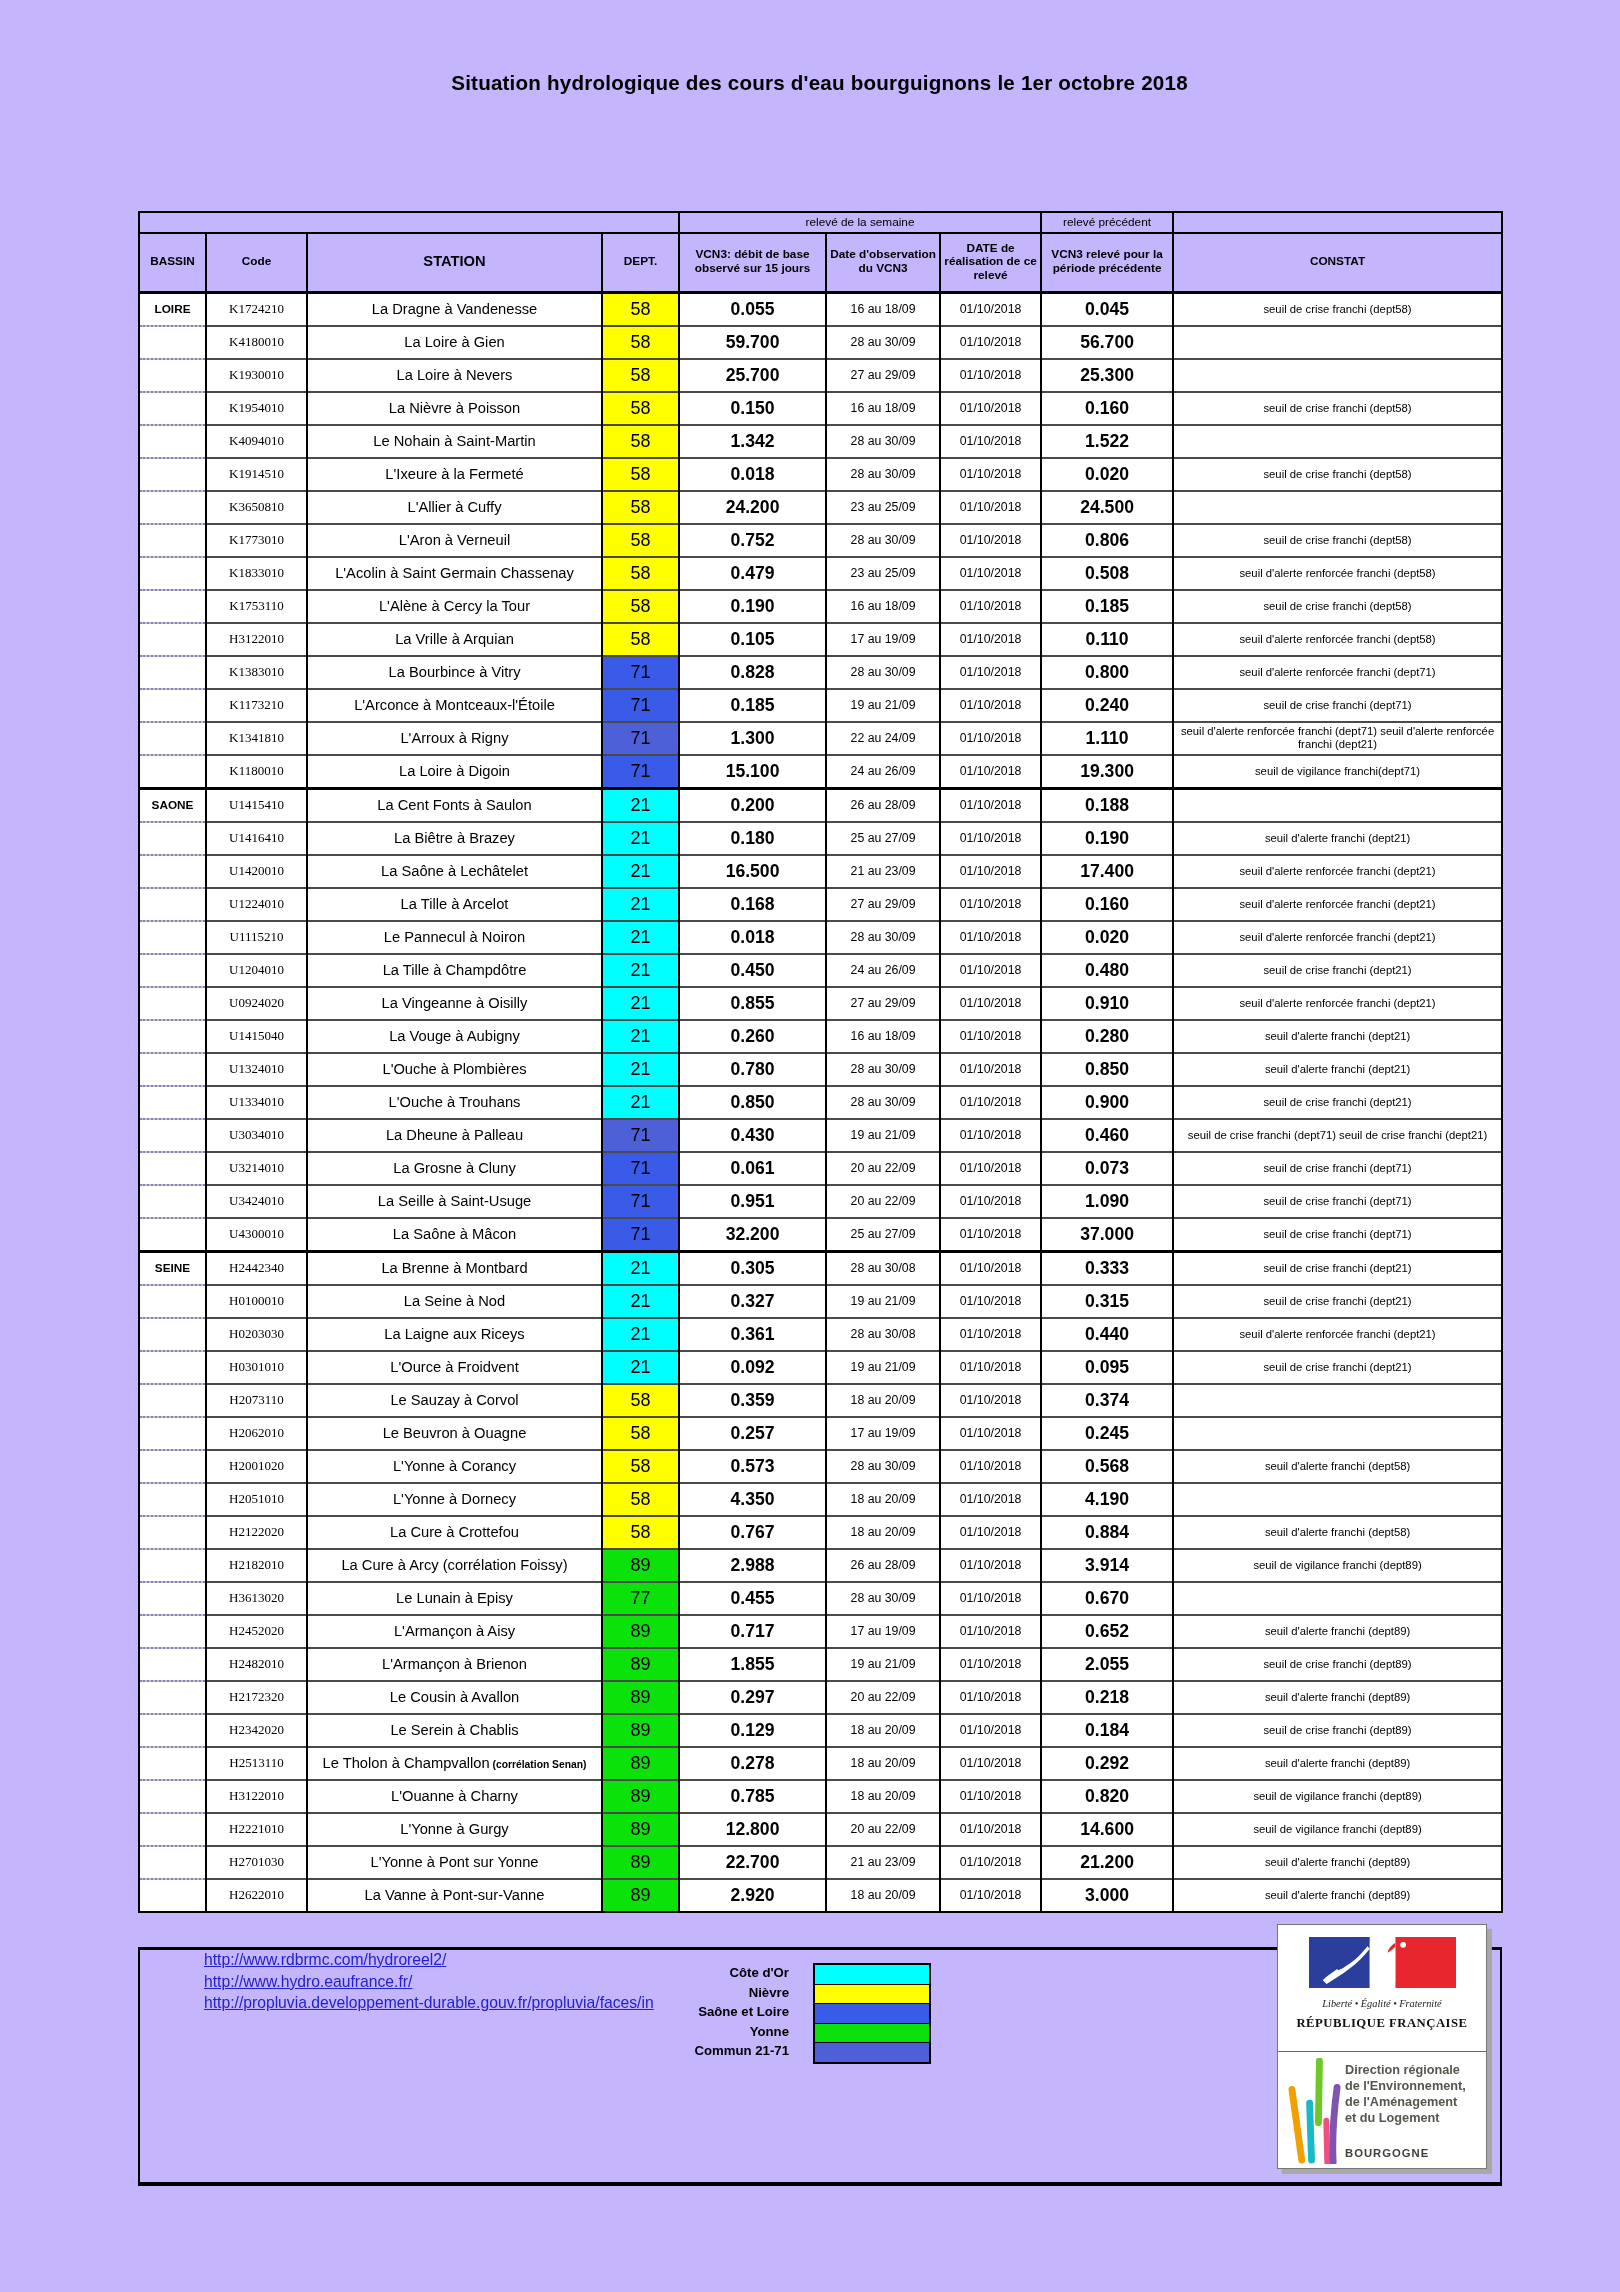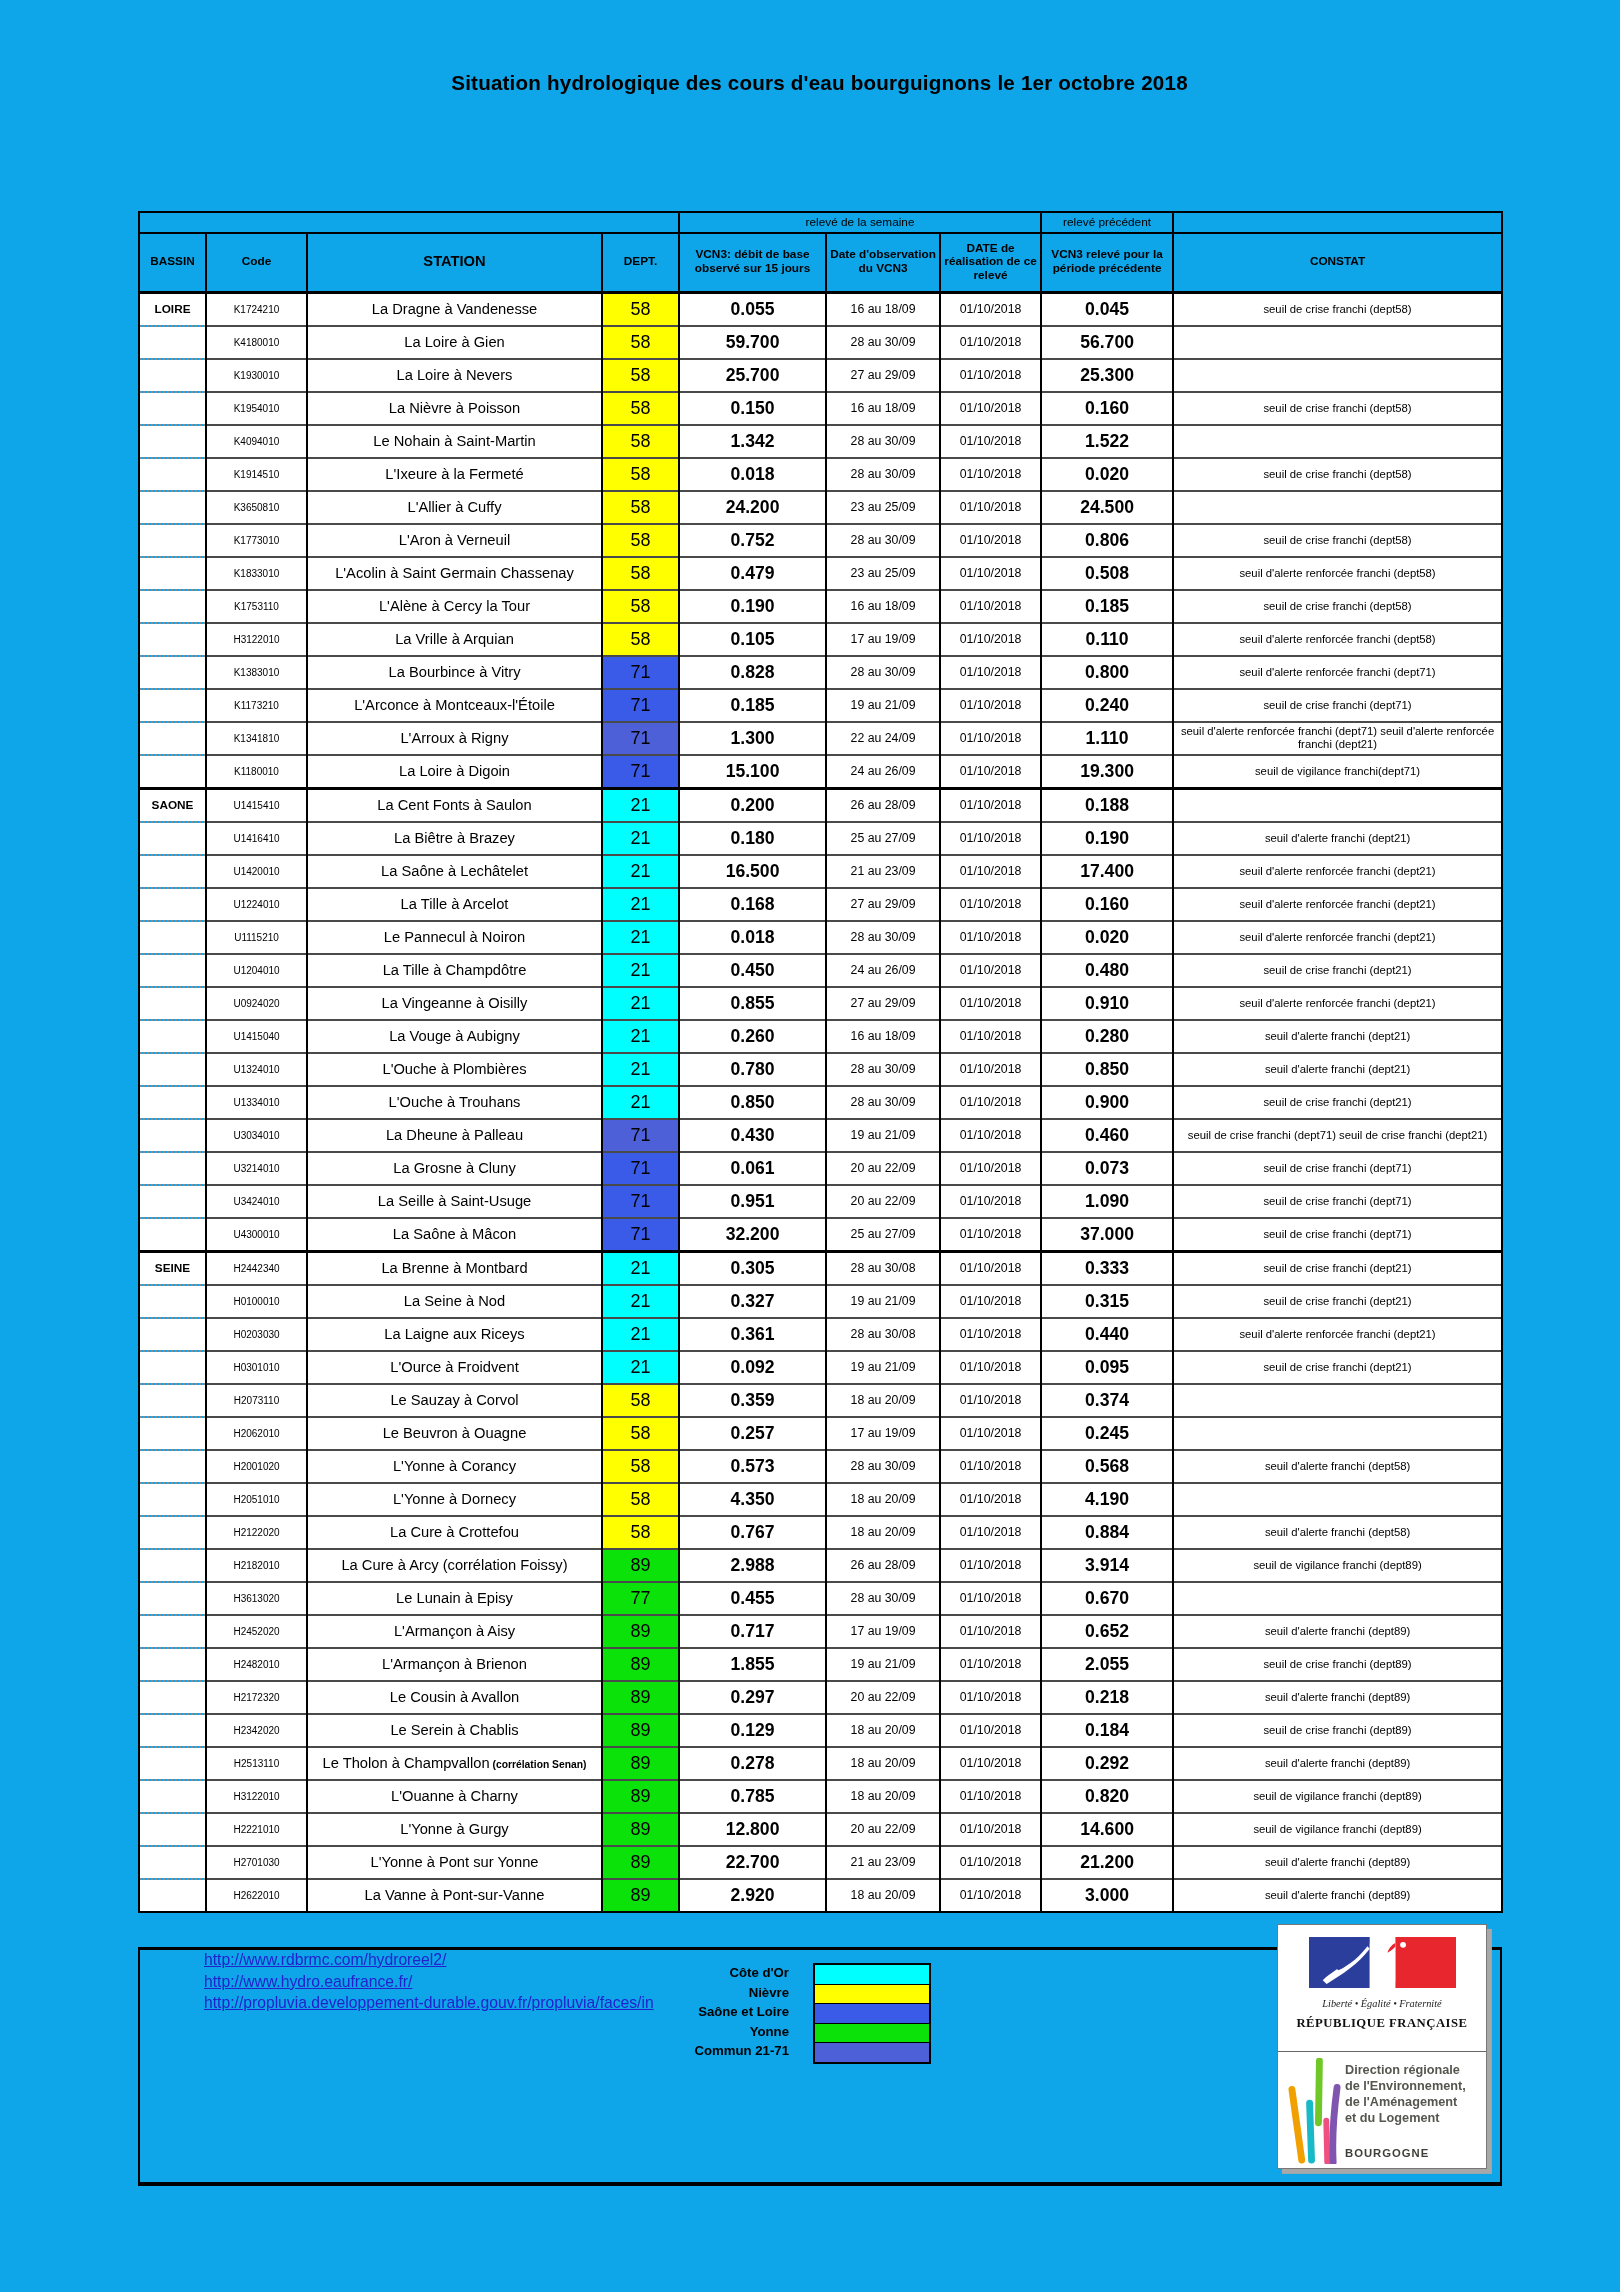--- a/index.html
+++ b/index.html
@@ -1,16 +1,16 @@
 <!DOCTYPE html>
 <html><head>
 <meta charset="utf-8">
 <style>
   html,body { margin:0; padding:0; background:#ffffff; }
-  .page { position:relative; width:1620px; height:2293px; background:#0ea5e9;
+  .page { position:relative; width:1620px; height:2293px; background:#c4b5fd;
           font-family:"Liberation Sans", sans-serif; overflow:hidden; color:#000; }
 
   .title { position:absolute; left:0; top:71px; width:1639px; text-align:center;
            font-size:20.6px; font-weight:bold; letter-spacing:0.2px; }
 
   
   #tbl { position:absolute; left:138px; top:211px; width:1363px;
          border-collapse:collapse; table-layout:fixed; border:2.9px solid #000; }
   #tbl th, #tbl td { padding:0 2.9px; text-align:center; vertical-align:middle; overflow:hidden; }
 
@@ -20,21 +20,21 @@
   tr.head th { height:57px; font-size:11.8px; font-weight:bold; line-height:13.7px;
                border-left:2px solid #000; border-right:2px solid #000; border-bottom:3.9px solid #000; }
   tr.head th.station-h { font-size:14.7px; }
 
   tr.data td { height:31px; border-left:2px solid #000; border-right:2px solid #000;
                border-top:2px solid #4a4a4a; background:#fff; }
   tr.data.gs td { border-top:3.9px solid #000; }
   tr.data:not(.gs) td.bassin { border-top:2px dotted #8a8a8a; }
 
   td.bassin  { font-weight:bold; font-size:11.8px; }
-  td.code    { font-size:10px; }
+  td.code    { font-size:13px;font-family:Liberation Serif, serif; }
   td.station { font-size:14.7px; }
   td.station .note { font-size:10.3px;font-weight:bold; }
   td.dept    { font-size:18px; }
   td.vcn3, td.prev { font-size:17.6px; font-weight:bold; }
   td.obs, td.real  { font-size:12.3px; }
   td.constat { font-size:11.3px; line-height:12.7px; }
 
   
   .footer-topline  { position:absolute; left:138px; top:1947px; width:1363px; height:2.9px; background:#000; }
   .footer-leftline { position:absolute; left:138px; top:1947px; width:2px; height:239px; background:#000; }

